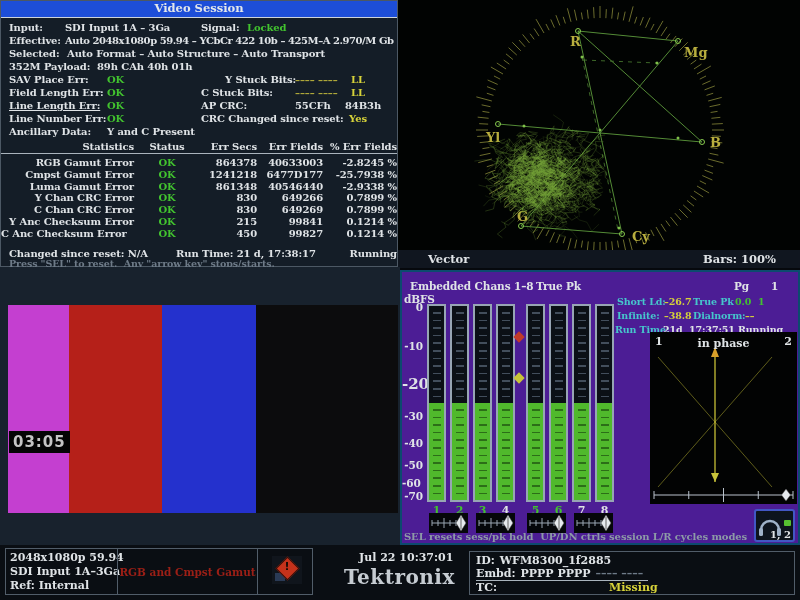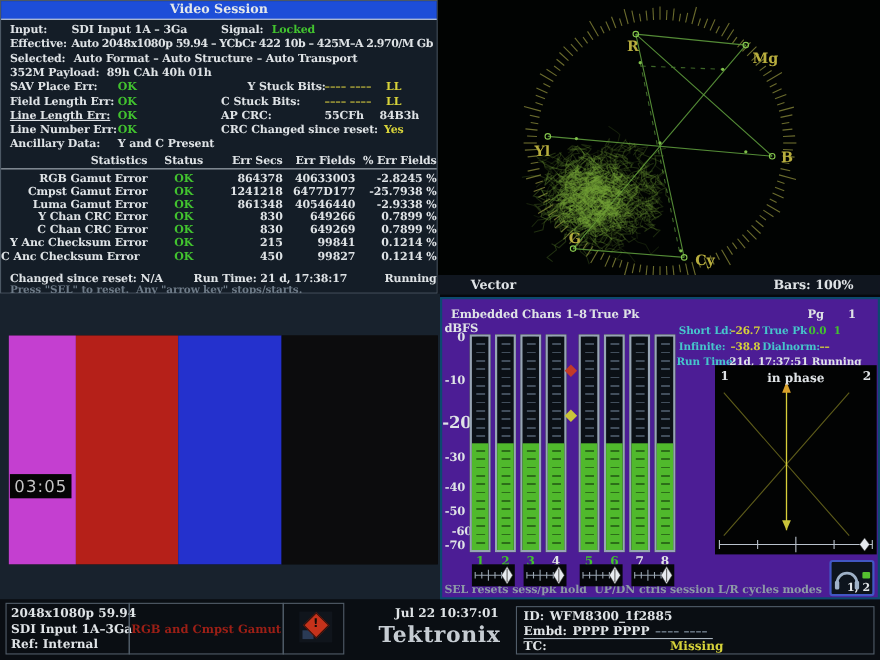--- a/index.html
+++ b/index.html
@@ -19,21 +19,21 @@
   
   #vec{left:398px;top:0;width:402px;height:268px;background:#010302;}
   #vec-strip{position:absolute;left:0;bottom:0;width:100%;height:18px;background:#10161f;}
   #vec-label{position:absolute;left:30px;bottom:2px;font-size:11.5px;}
   #vec-bars{position:absolute;right:24px;bottom:2px;font-size:11.5px;}
   
   #pic{left:0;top:267px;width:400px;height:278px;background:#18222d;}
   #pic-area{position:absolute;left:8px;top:38px;width:390px;height:208px;background:#0c0c0d;}
   .cbar{position:absolute;top:0;height:100%;}
   #timecode{position:absolute;left:1px;top:126px;background:#050505;color:#c5c5c5;
-    font-family:"DejaVu Sans",sans-serif;font-size:15px;font-weight:normal;padding:2px 4px;letter-spacing:1px;}
+    font-family:"DejaVu Sans",sans-serif;font-size:15px;font-weight:bold;padding:2px 4px;letter-spacing:1px;}
   
   #aud{left:400px;top:270px;width:400px;height:275px;background:#4c1d95;border:2px solid #0c4a6e;box-sizing:border-box;}
   .frame{position:absolute;width:19px;border:2px solid #97a5b4;background:#0b1016;box-sizing:border-box;}
   .btick{position:absolute;left:50%;transform:translateX(-50%);width:8px;top:0;bottom:0;
     background:repeating-linear-gradient(180deg,transparent 0 6px,#424e5c 6px 7.6px);}
   .gfill{position:absolute;left:0;right:0;bottom:0;background:#50b92c;}
   .gtick{position:absolute;left:50%;transform:translateX(-50%);width:8px;top:0;bottom:0;
     background:repeating-linear-gradient(180deg,transparent 0 6px,#2c6e18 6px 7.6px);}
   .diam{position:absolute;width:8px;height:8px;transform:rotate(45deg);}
   .chlab{position:absolute;width:20px;text-align:center;font-size:11px;}
@@ -1001,21 +1001,21 @@
         <span class="abs t10 c ta" style="left: 213px; top: 52px;">Run Time:</span>
         <span class="abs t10 w ta" style="left: 261px; top: 52px;">21d, 17:37:51</span>
         <span class="abs t10 w ta" style="left: 336px; top: 52px;">Running</span>
         <span class="abs t10 gray ta" style="left: 2px; top: 259px;;font-size:10px">SEL resets sess/pk hold  UP/DN ctrls session L/R cycles modes</span>
         <span class="abs t10 w ta" style="left: 0px; top: 29px;;width:21px;text-align:right;font-size:10.5px">0</span>
         <span class="abs t10 w ta" style="left: 0px; top: 68px;;width:21px;text-align:right;font-size:10.5px">-10</span>
         <span class="abs t10 w ta" style="left: 0px; top: 106px;;width:21px;text-align:right;font-size:15px">-20</span>
         <span class="abs t10 w ta" style="left: 0px; top: 138px;;width:21px;text-align:right;font-size:10.5px">-30</span>
         <span class="abs t10 w ta" style="left: 0px; top: 165px;;width:21px;text-align:right;font-size:10.5px">-40</span>
         <span class="abs t10 w ta" style="left: 0px; top: 187px;;width:21px;text-align:right;font-size:10.5px">-50</span>
-        <span class="abs t10 w ta" style="left: 0px; top: 205px;;width:36px;text-align:center;font-size:10.5px">-60</span>
+        <span class="abs t10 w ta" style="left: 0px; top: 205px;;width:36px;text-align:left;font-size:10.5px">-60</span>
         <span class="abs t10 w ta" style="left: 0px; top: 218px;;width:21px;text-align:right;font-size:10.5px">-70</span>
         <div class="frame" style="left: 25px; top: 32px; height: 198px;">
           <div class="btick"></div>
           <div class="gfill" style="height: 96.8px;">
             <div class="gtick"></div>
           </div>
         </div>
         <span class="chlab g" style="left: 24.5px; top: 232px;">1</span>
         <div class="frame" style="left: 48px; top: 32px; height: 198px;">
           <div class="btick"></div>

